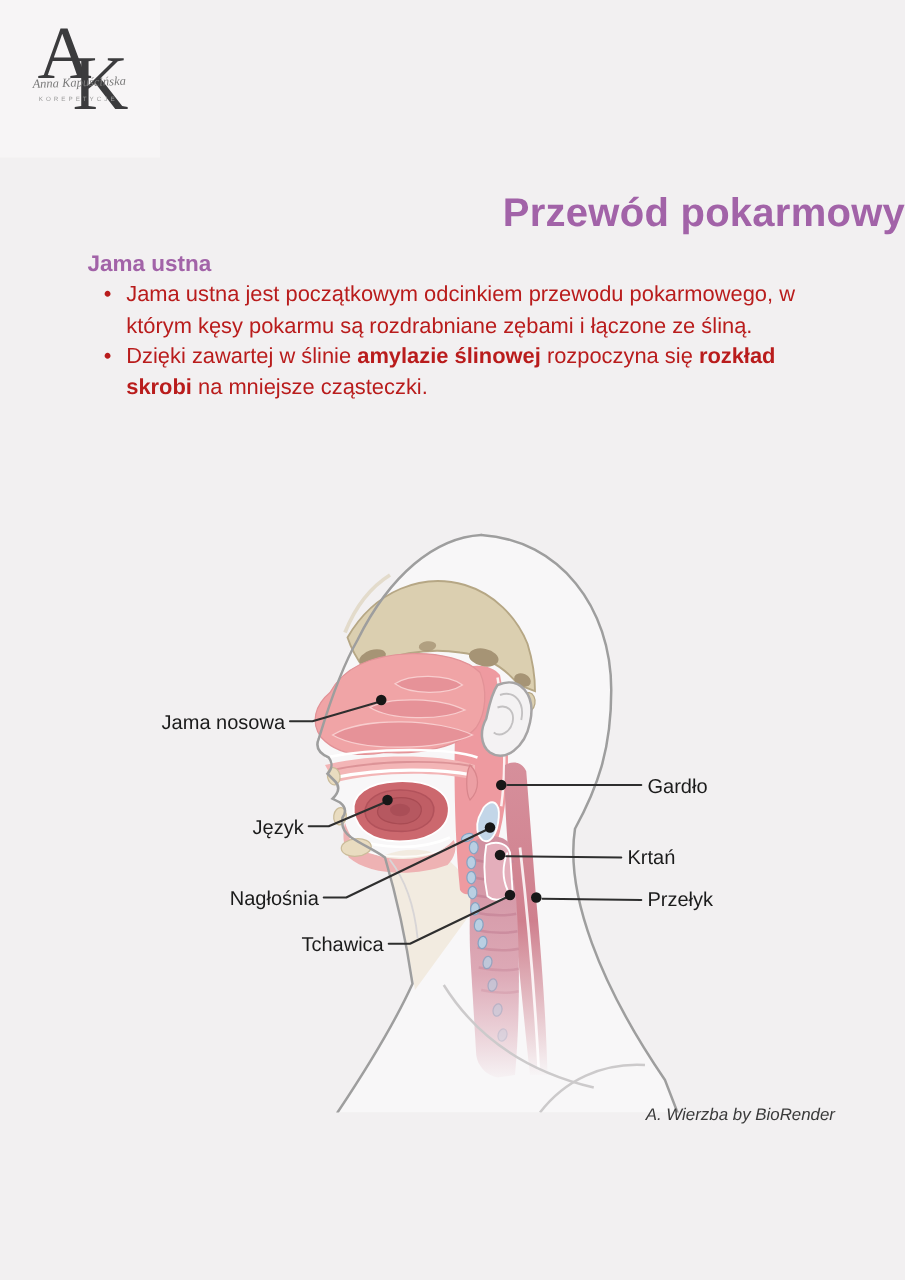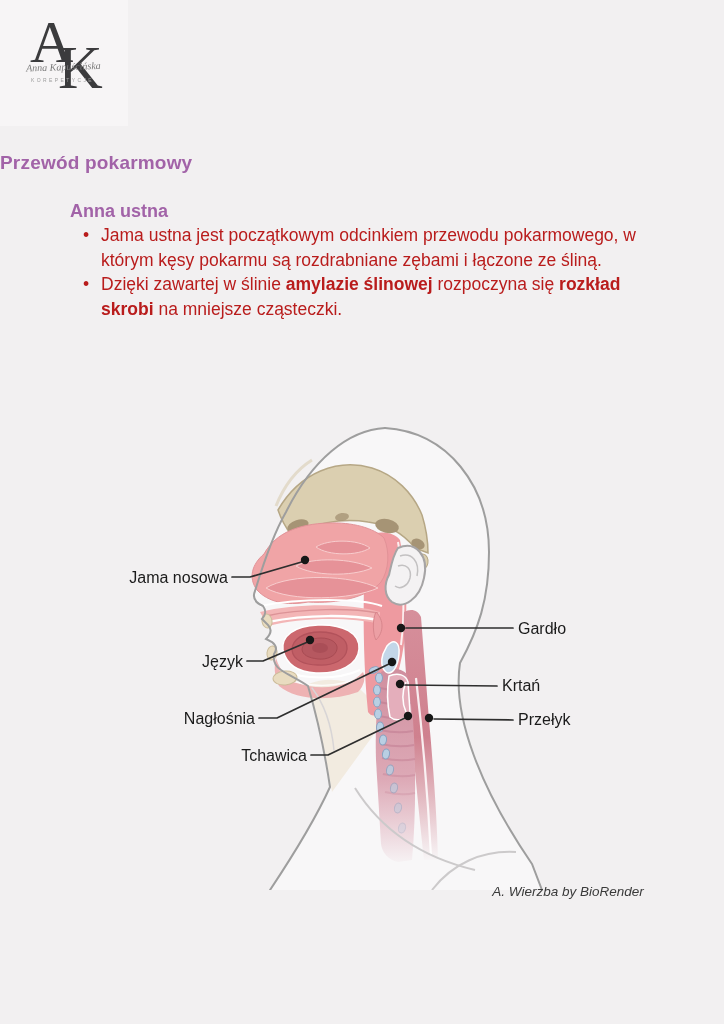--- a/index.html
+++ b/index.html
@@ -12,51 +12,51 @@
   
   .logo-card{position:absolute;left:0;top:0;width:128px;height:126px;background:#f7f5f6;}
   .monogram-a{position:absolute;left:30px;top:12px;font-family:"Liberation Serif",serif;
     font-size:60px;line-height:1;color:#3b3b3d;font-weight:400;}
   .monogram-k{position:absolute;left:58px;top:36px;font-family:"Liberation Serif",serif;
     font-size:62px;line-height:1;color:#3b3b3d;font-weight:400;}
   .signature{position:absolute;left:26px;top:61px;width:84px;font-family:"Liberation Serif",serif;
     font-style:italic;font-size:10px;color:#7a7a7a;transform:rotate(-2deg);white-space:nowrap;}
   .logo-sub{position:absolute;left:31px;top:77px;font-size:5px;letter-spacing:2.4px;color:#9c9c9c;}
   
-  .title{position:absolute;left:0;top:152px;width:100%;margin:0;text-align:left;
-    font-size:19px;font-weight:bold;color:var(--accent);letter-spacing:.2px;}
+  .title{position:absolute;left:0;top:152px;width:100%;margin:0;text-align:right;
+    font-size:32px;font-weight:bold;color:var(--accent);letter-spacing:.2px;}
   .section-heading{position:absolute;left:70px;top:201px;margin:0;font-size:18px;
     font-weight:bold;color:var(--accent);}
   .bullets{position:absolute;left:80px;top:223px;width:585px;margin:0;padding:0;
     list-style:none;font-size:17.5px;line-height:24.5px;color:#b91c1c;}
   .bullets li{position:relative;padding-left:21px;}
   .bullets li::before{content:"\2022";position:absolute;left:3px;top:0;}
   .bullets strong{font-weight:bold;}
   
   .diagram{position:absolute;left:80px;top:420px;width:560px;height:470px;}
   .diagram text{font-family:"Liberation Sans",sans-serif;font-size:16px;fill:#1b1b1b;}
   .leader{stroke:#2e2e2e;stroke-width:1.7;fill:none;stroke-linecap:round;stroke-linejoin:round;}
   .dot{fill:#171717;}
-  .attribution{position:absolute;left:468px;top:884px;width:200px;text-align:center;
+  .attribution{position:absolute;left:468px;top:884px;width:200px;text-align:right;
     font-style:italic;font-size:13.5px;color:#3a3a3a;}
 </style>
 </head>
 <body>
 
 <div class="page" style="--accent: #a263a8; background: rgb(242, 240, 241);">
 
   <div class="logo-card">
     <div class="monogram-a">A</div>
     <div class="monogram-k">K</div>
     <div class="signature">Anna Kapuścińska</div>
     <div class="logo-sub">KOREPETYCJE</div>
   </div>
 
   <h1 class="title">Przewód pokarmowy</h1>
-  <h2 class="section-heading">Anna ustna</h2>
+  <h2 class="section-heading">Jama ustna</h2>
   <ul class="bullets">
       <li><span>Jama ustna jest początkowym odcinkiem przewodu pokarmowego, w którym kęsy pokarmu są rozdrabniane zębami i łączone ze śliną.</span></li>
       <li><span>Dzięki zawartej w ślinie </span><strong>amylazie ślinowej</strong><span> rozpoczyna się </span><strong>rozkład skrobi</strong><span> na mniejsze cząsteczki.</span></li>
     </ul>
 
   <svg class="diagram" viewBox="0 0 560 470" width="560" height="470" aria-hidden="true">
     <defs>
       <linearGradient id="gradTrachea" gradientUnits="userSpaceOnUse" x1="0" y1="250" x2="0" y2="448">
         <stop offset="0" stop-color="#d08f9f"></stop>
         <stop offset="0.55" stop-color="#dda9b6"></stop>

